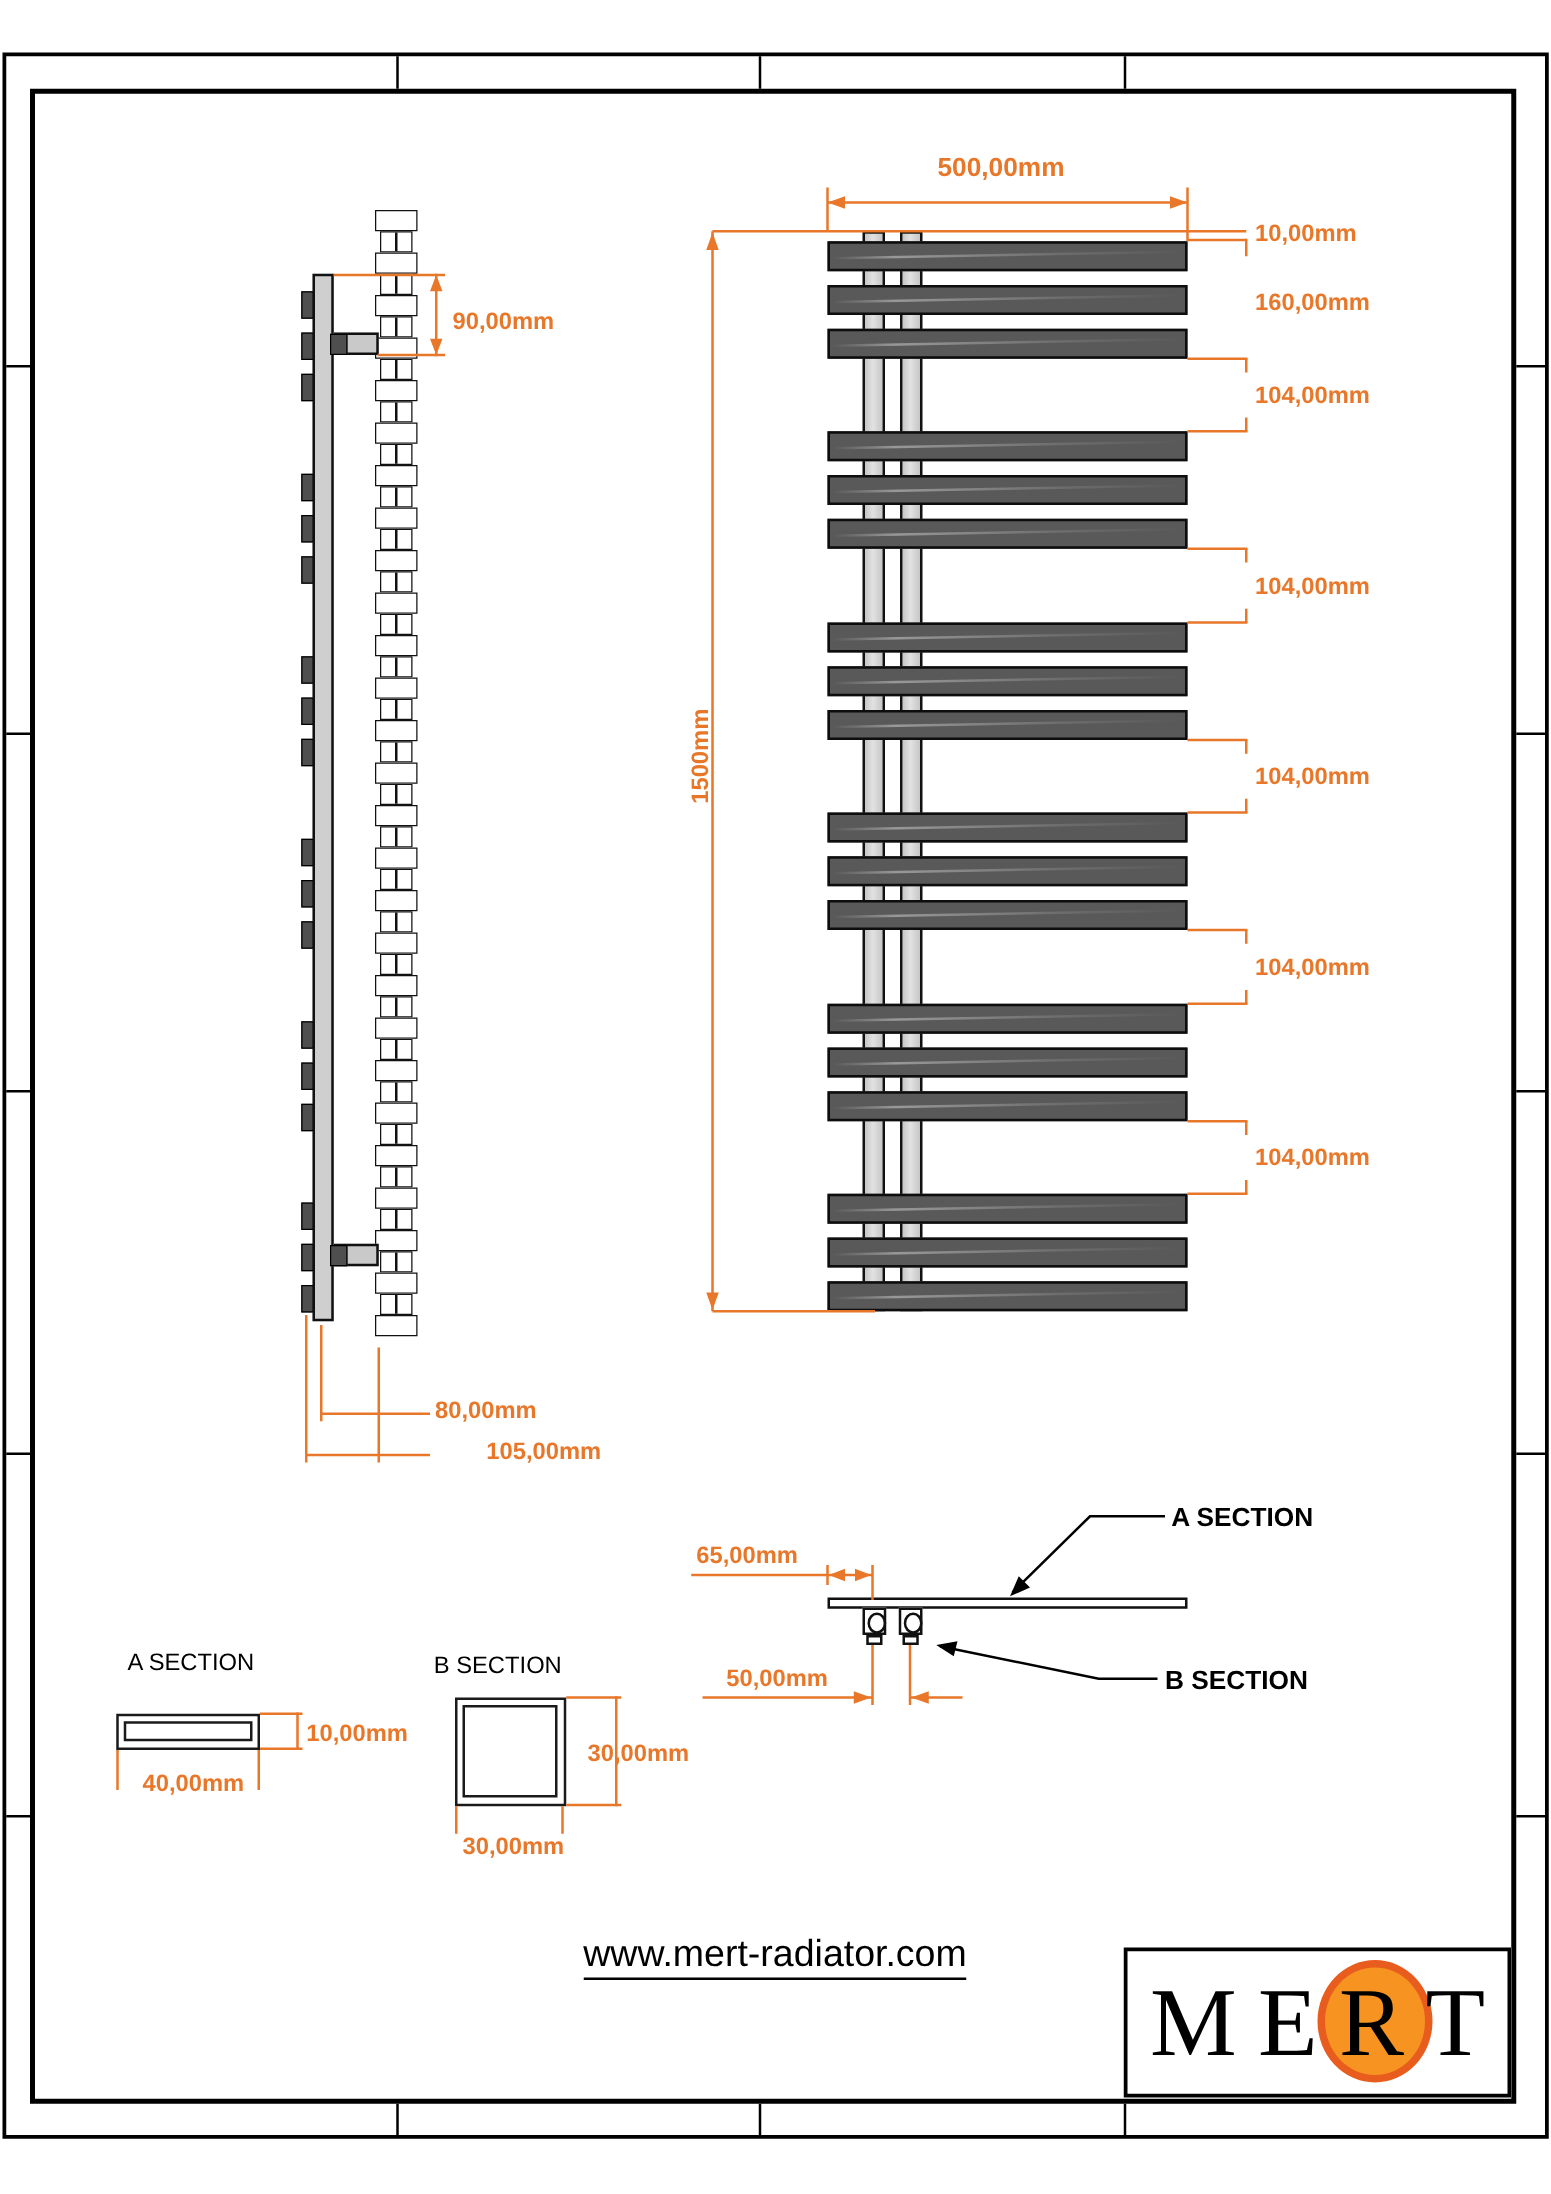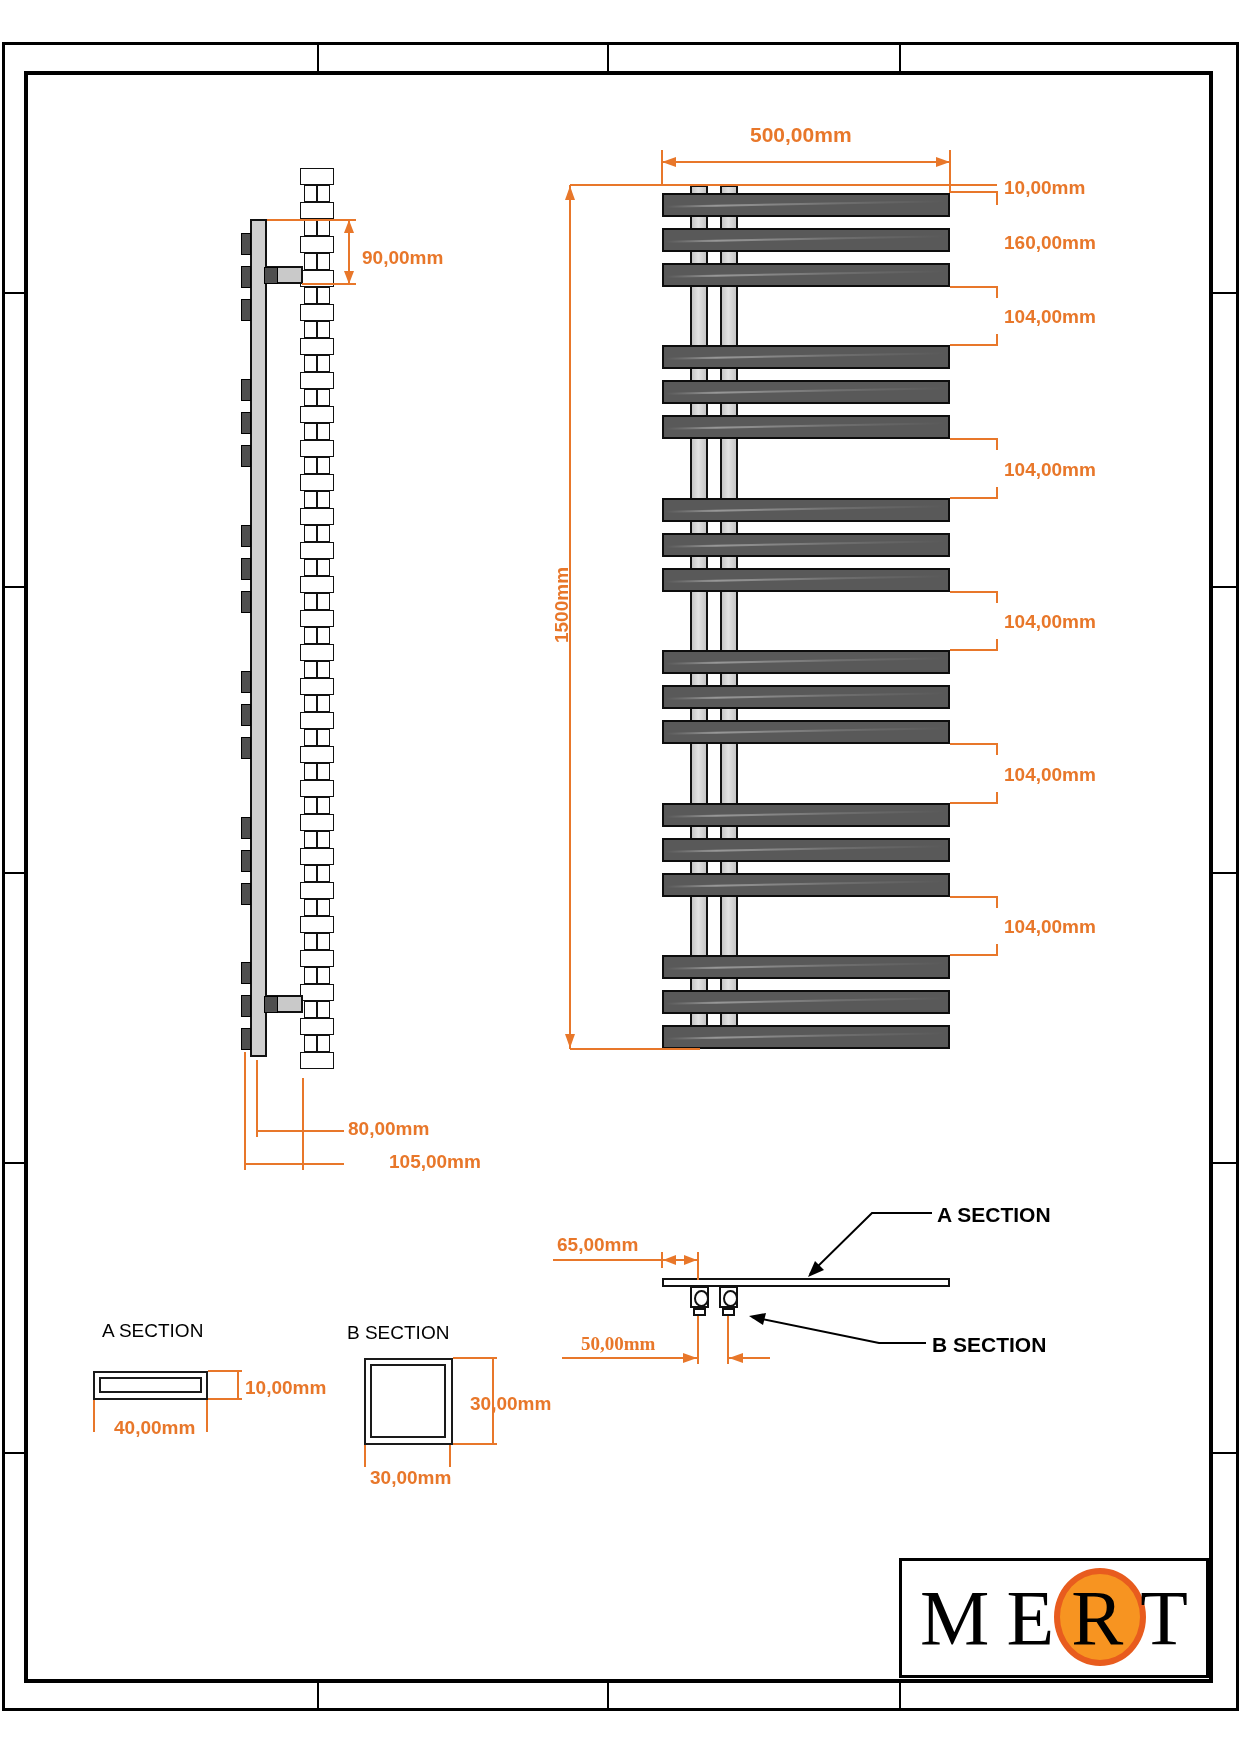--- a/index.html
+++ b/index.html
@@ -306,21 +306,21 @@
 
   <div class="abs ol-h z10" style="left:553px;top:1259px;width:145px;"></div>
   <div class="abs ol-v z10" style="left:661px;top:1252px;height:16px;"></div>
   <div class="abs ol-v z10" style="left:697px;top:1252px;height:28px;"></div>
   <div class="abs dl z11" style="left:557px;top:1235px;">65,00mm</div>
 
   <div class="abs ol-v z10" style="left:697px;top:1316px;height:48px;"></div>
   <div class="abs ol-v z10" style="left:727px;top:1316px;height:48px;"></div>
   <div class="abs ol-h z10" style="left:562px;top:1357px;width:136px;"></div>
   <div class="abs ol-h z10" style="left:728px;top:1357px;width:42px;"></div>
-  <div class="abs dl z11" style="left:581px;top:1334px;font-family:Liberation Serif, serif;">50,00mm</div>
+  <div class="abs dl z11" style="left:581px;top:1334px;">50,00mm</div>
 
   <div class="abs seclbl-b z11" style="left:937px;top:1204px;">A SECTION</div>
   <div class="abs seclbl-b z11" style="left:932px;top:1334px;">B SECTION</div>
 
   <div class="abs seclbl" style="left:102px;top:1321px;">A SECTION</div>
   <div class="abs sec-a-outer">
     <div class="sec-a-inner"></div>
   </div>
   <div class="abs ol-h z10" style="left:208px;top:1370px;width:34px;"></div>
   <div class="abs ol-h z10" style="left:208px;top:1398px;width:34px;"></div>
@@ -335,20 +335,23 @@
     <div class="sec-b-inner"></div>
   </div>
   <div class="abs ol-h z10" style="left:453px;top:1357px;width:44px;"></div>
   <div class="abs ol-h z10" style="left:453px;top:1443px;width:44px;"></div>
   <div class="abs ol-v z10" style="left:492px;top:1357px;height:88px;"></div>
   <div class="abs dl z11" style="left:470px;top:1394px;">30,00mm</div>
   <div class="abs ol-v z10" style="left:364px;top:1445px;height:22px;"></div>
   <div class="abs ol-v z10" style="left:449px;top:1445px;height:22px;"></div>
   <div class="abs dl z11" style="left:370px;top:1468px;">30,00mm</div>
 
+  <div class="abs website">
+    <span>www.mert-radiator.com</span>
+  </div>
 
   <div class="abs logo-box">
     <div class="logo-circle"></div>
     <div class="logo-letters">
       <span>M</span>
       <span>E</span>
       <span>R</span>
       <span>T</span>
     </div>
   </div>

